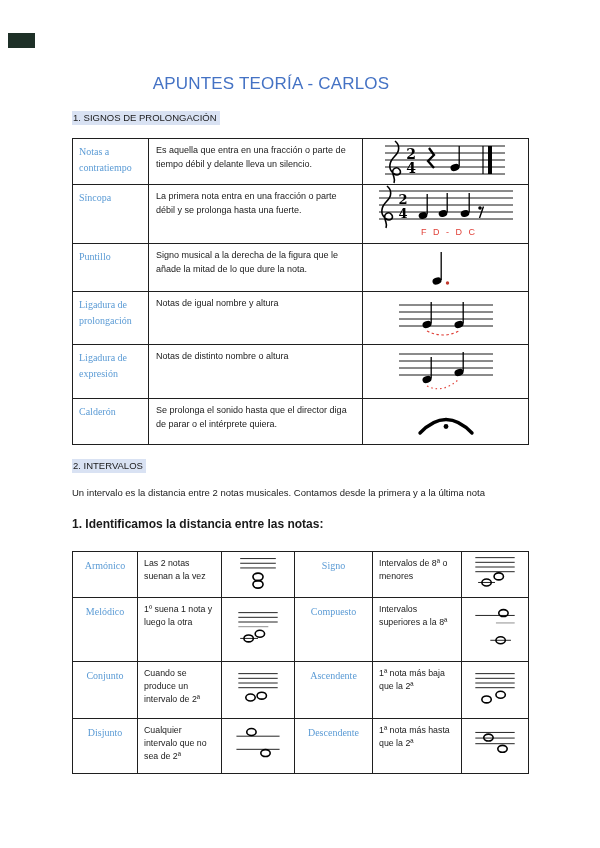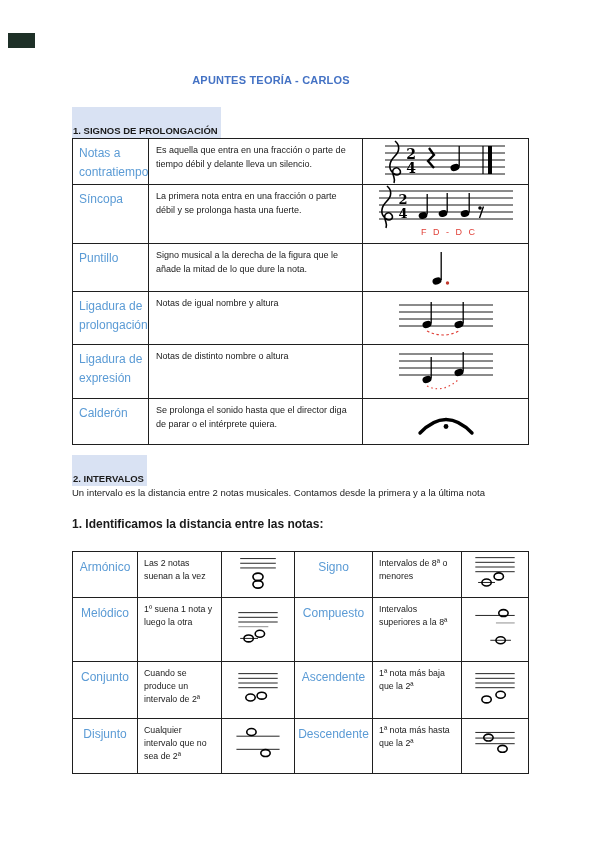--- a/index.html
+++ b/index.html
@@ -12,37 +12,37 @@
   }
   html,body{margin:0;padding:0;background:#fff;}
   .page{
     position:relative;width:600px;height:848px;background:#ffffff;
     font-family:"Liberation Sans",sans-serif;color:var(--ink);overflow:hidden;
   }
   .abs{position:absolute;}
   .corner-mark{left:8px;top:33px;width:27px;height:15px;background:#1e3027;}
   .title{
     left:0;top:74px;width:542px;text-align:center;
-    color:var(--title-blue);font-weight:bold;font-size:11px;letter-spacing:.2px;
+    color:var(--title-blue);font-weight:normal;font-size:17px;letter-spacing:.2px;
   }
   .hl-heading{
-    font-size:9.5px;font-weight:bold;color:var(--ink);
-    background:var(--hl);padding:18px 3px 2px 1px;display:inline-block;
+    font-size:9.5px;font-weight:normal;color:var(--ink);
+    background:var(--hl);padding:1px 3px 2px 1px;display:inline-block;
   }
   .h-s1{left:72px;top:107px;}
   .h-s2{left:72px;top:455px;}
   .intro{left:72px;top:487px;width:470px;font-size:9.5px;}
   .subheading{left:72px;top:517px;width:470px;font-size:12px;font-weight:bold;}
   table{border-collapse:collapse;table-layout:fixed;}
   td{border:1px solid var(--border);overflow:hidden;}
   .t1{left:72px;top:138px;width:456px;}
   .t2{left:72px;top:551px;width:456px;}
   td.term{
-    color:var(--term-blue);font-size:12px;line-height:1.55;
-    vertical-align:top;padding:5px 3px 0 6px;
+    color:var(--term-blue);font-size:10px;line-height:1.55;
+    vertical-align:top;padding:5px 3px 0 6px;font-family:Liberation Serif, serif;
   }
   td.def{
     font-size:9px;line-height:1.5;vertical-align:top;padding:5px 4px 0 7px;
   }
   td.fig{text-align:center;vertical-align:middle;padding:0;}
   .t2 td.term{text-align:center;padding:6px 2px 0 2px;}
   .t2 td.def{font-size:8.8px;padding:5px 4px 0 6px;}
   svg{display:inline-block;vertical-align:middle;}
   .staff{stroke:#161616;stroke-width:1;}
   .staff-gray{stroke:#8a8a8a;stroke-width:1;}

